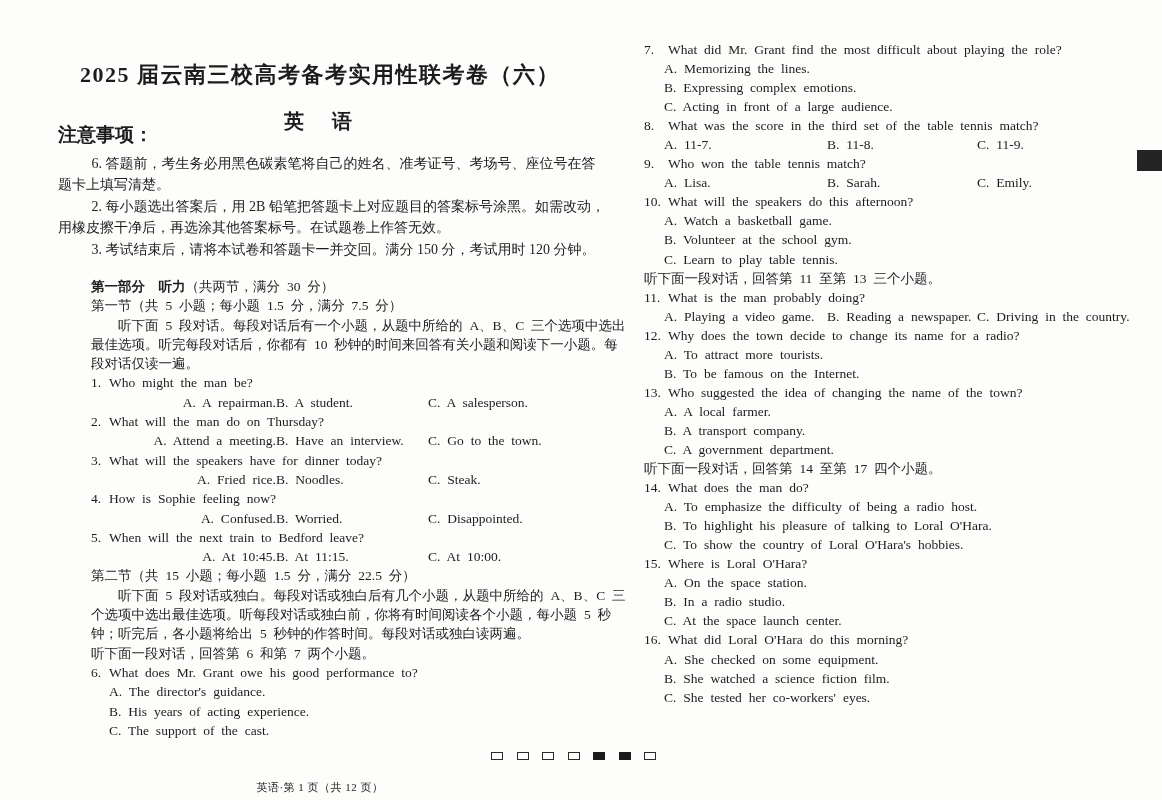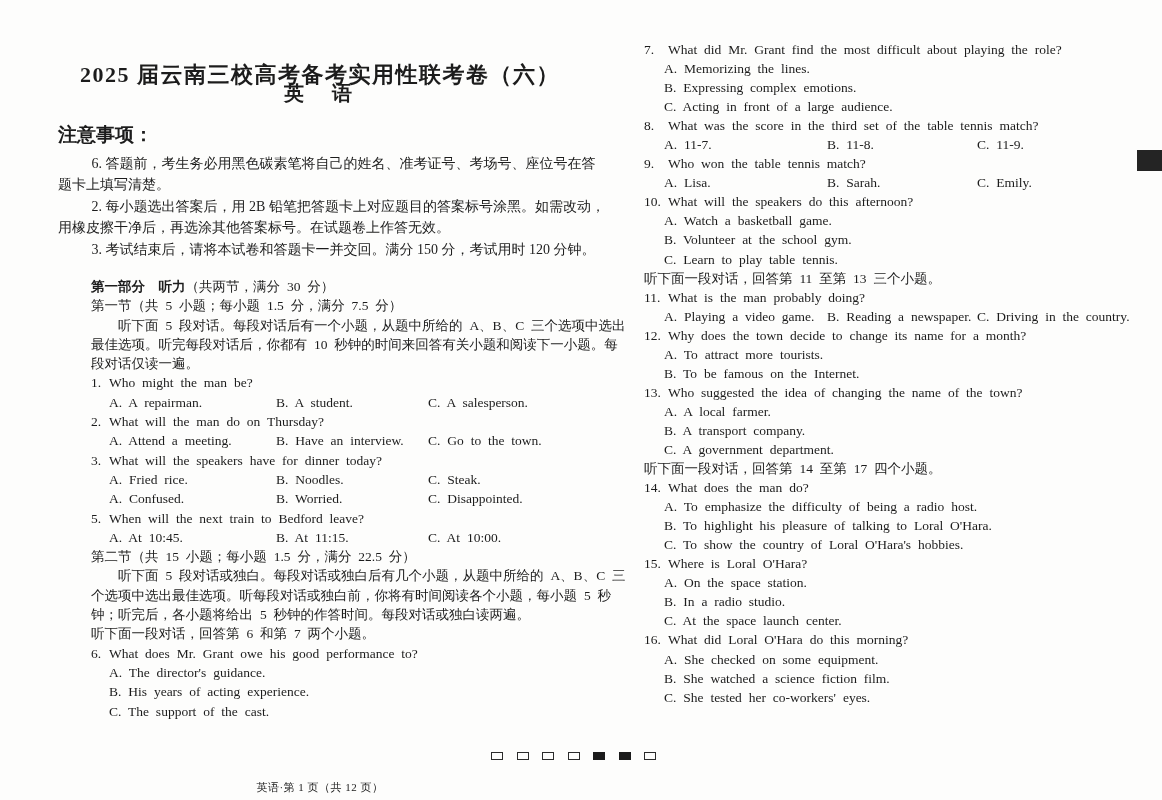--- a/index.html
+++ b/index.html
@@ -8,21 +8,21 @@
     position:relative;width:1162px;height:800px;background:#fdfdfc;
     overflow:hidden;color:#1c1c1c;
     font-family:"Liberation Serif","DejaVu Serif",serif;
   }
   .col{position:absolute;top:0;height:800px;}
   .lcol{left:58px;width:524px;}
   .rcol{left:644px;width:531px;}
 
   .title{position:absolute;top:60px;left:0;width:100%;text-align:center;
          font-size:22px;font-weight:bold;letter-spacing:1.5px;white-space:nowrap;}
-  .subtitle{position:absolute;top:80px;left:0;width:100%;text-align:center;
+  .subtitle{position:absolute;top:108px;left:0;width:100%;text-align:center;
          font-size:20px;font-weight:bold;letter-spacing:4px;}
 
   .notice-head{position:absolute;top:122px;left:0;font-size:19px;font-weight:bold;}
   .notices{position:absolute;top:153px;left:0;width:100%;font-size:14px;}
   .notices .nl{height:21.4px;line-height:21.4px;white-space:nowrap;}
   .nl.ind{text-indent:2.4em;}
 
   .body-lines{position:absolute;left:0;width:100%;font-size:13.5px;word-spacing:3.5px;}
   .lcol .body-lines{top:277px;margin-left:33px;}
   .rcol .body-lines{top:40px;}
@@ -30,21 +30,21 @@
   .rcol .ln{height:19.05px;line-height:19.05px;white-space:nowrap;}
   .ln.ind{text-indent:2em;}
   .bold{font-weight:bold;}
 
   .lcol .num{display:inline-block;width:18px;}
   .rcol .num{display:inline-block;width:24px;}
   .lcol .optrow{padding-left:18px;}
   .rcol .optrow{padding-left:20px;}
   .lcol .sopt{padding-left:18px;}
   .rcol .sopt{padding-left:20px;}
-  .lcol .oa{display:inline-block;width:167px;}
+  .lcol .oa{display:inline-block;width:167px;text-align:right;}
   .lcol .ob{display:inline-block;width:152px;}
   .rcol .oa{display:inline-block;width:163px;}
   .rcol .ob{display:inline-block;width:150px;}
 
   .footer{position:absolute;top:780px;font-size:11px;letter-spacing:0.5px;white-space:nowrap;font-family:Liberation Serif, serif;}
   .f1{left:320px;transform:translateX(-50%);}
   .f2{left:852px;transform:translateX(-50%);margin-top:47px;}
 
   .marks{position:absolute;left:491px;top:752px;display:flex;gap:13.5px;}
   .mark{width:12px;height:8px;border:1px solid #2b2b2b;box-sizing:border-box;background:#fdfdfc;}
@@ -79,20 +79,21 @@
 
       <div class="ln"><span class="num">1.</span><span>Who might the man be?</span></div>
       <div class="ln optrow"><span class="oa">A. A repairman.</span><span class="ob">B. A student.</span><span class="oc">C. A salesperson.</span></div>
 
       <div class="ln"><span class="num">2.</span><span>What will the man do on Thursday?</span></div>
       <div class="ln optrow"><span class="oa">A. Attend a meeting.</span><span class="ob">B. Have an interview.</span><span class="oc">C. Go to the town.</span></div>
 
       <div class="ln"><span class="num">3.</span><span>What will the speakers have for dinner today?</span></div>
       <div class="ln optrow"><span class="oa">A. Fried rice.</span><span class="ob">B. Noodles.</span><span class="oc">C. Steak.</span></div>
 
+      <div class="ln"><span class="num">4.</span><span>How is Sophie feeling now?</span></div>
       <div class="ln optrow"><span class="oa">A. Confused.</span><span class="ob">B. Worried.</span><span class="oc">C. Disappointed.</span></div>
 
       <div class="ln"><span class="num">5.</span><span>When will the next train to Bedford leave?</span></div>
       <div class="ln optrow"><span class="oa">A. At 10:45.</span><span class="ob">B. At 11:15.</span><span class="oc">C. At 10:00.</span></div>
 
       <div class="ln">第二节（共 15 小题；每小题 1.5 分，满分 22.5 分）</div>
       <div class="ln ind">听下面 5 段对话或独白。每段对话或独白后有几个小题，从题中所给的 A、B、C 三</div>
       <div class="ln">个选项中选出最佳选项。听每段对话或独白前，你将有时间阅读各个小题，每小题 5 秒</div>
       <div class="ln">钟；听完后，各小题将给出 5 秒钟的作答时间。每段对话或独白读两遍。</div>
       <div class="ln">听下面一段对话，回答第 6 和第 7 两个小题。</div>
@@ -121,21 +122,21 @@
       <div class="ln"><span class="num">10.</span><span>What will the speakers do this afternoon?</span></div>
       <div class="ln sopt">A. Watch a basketball game.</div>
       <div class="ln sopt">B. Volunteer at the school gym.</div>
       <div class="ln sopt">C. Learn to play table tennis.</div>
 
       <div class="ln">听下面一段对话，回答第 11 至第 13 三个小题。</div>
 
       <div class="ln"><span class="num">11.</span><span>What is the man probably doing?</span></div>
       <div class="ln optrow"><span class="oa">A. Playing a video game.</span><span class="ob">B. Reading a newspaper.</span><span class="oc">C. Driving in the country.</span></div>
 
-      <div class="ln"><span class="num">12.</span><span>Why does the town decide to change its name for a month?</span></div>
+      <div class="ln"><span class="num">12.</span><span>Why does the town decide to change its name for a radio?</span></div>
       <div class="ln sopt">A. To attract more tourists.</div>
       <div class="ln sopt">B. To be famous on the Internet.</div>
 
       <div class="ln"><span class="num">13.</span><span>Who suggested the idea of changing the name of the town?</span></div>
       <div class="ln sopt">A. A local farmer.</div>
       <div class="ln sopt">B. A transport company.</div>
       <div class="ln sopt">C. A government department.</div>
 
       <div class="ln">听下面一段对话，回答第 14 至第 17 四个小题。</div>
 

